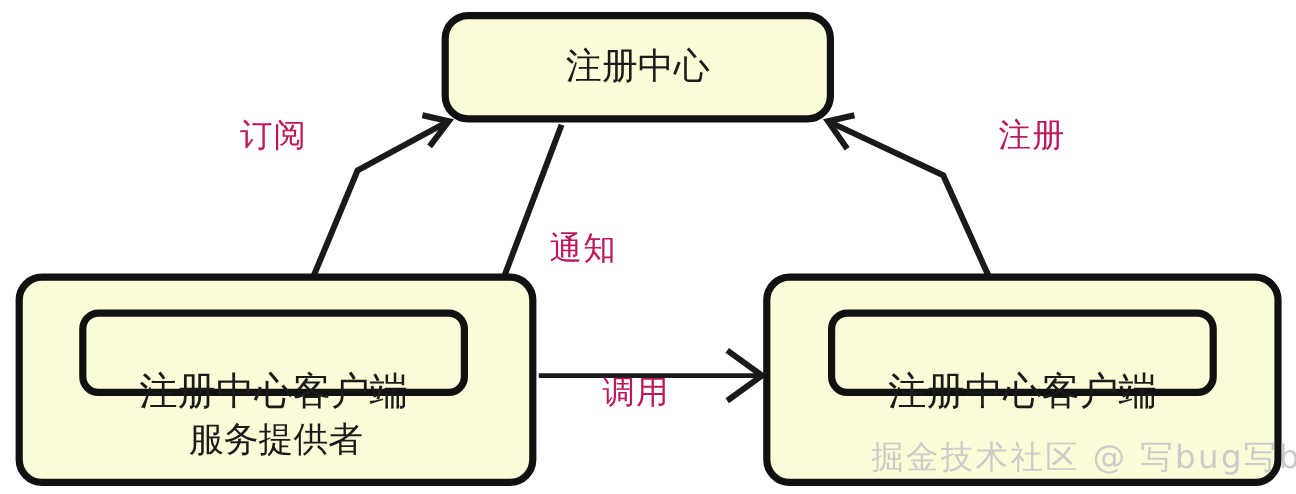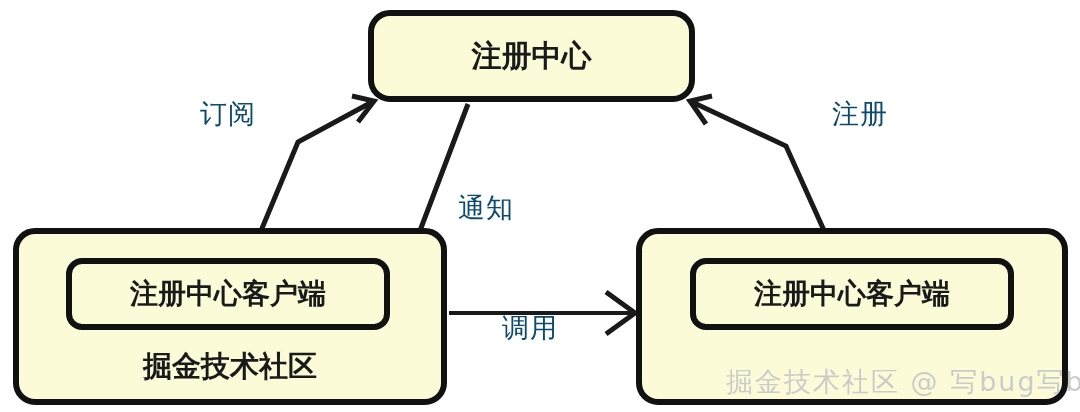--- a/index.html
+++ b/index.html
@@ -39,25 +39,24 @@
     border-radius: 16px;
     background: #fbfbd8;
   }
   .node-label {
     position: absolute;
     color: #1a1a1a;
     font-family: "DejaVu Serif", "Liberation Serif", serif;
     white-space: nowrap;
     text-align: center;
     line-height: 1;
-    font-weight: bold;
   }
   .edge-label {
     position: absolute;
-    color: #0c4a6e;
+    color: #be185d;
     font-family: "DejaVu Serif", "Liberation Serif", serif;
     font-size: 27px;
     letter-spacing: 1px;
     white-space: nowrap;
     line-height: 1;
     background: transparent;
   }
   .watermark {
     position: absolute;
     color: #c9c9c9;
@@ -66,21 +65,22 @@
     letter-spacing: 2px;
     white-space: nowrap;
     opacity: 0.95;
     line-height: 1;
     pointer-events: none;
   }
   .title-text {
     font-size: 30px;
   }
   .inner-text {
-    font-size: 28px;
+    font-size: 32px;
+    margin-top: 32px;
   }
   .sub-text {
     font-size: 29px;
   }
 </style>
 </head>
 <body>
 
 <div id="diagram-root">
 
@@ -108,21 +108,21 @@
   </svg>
 
   <div class="node-box" style="left:368px; top:10px; width:327px; height:92px;">
     <div class="node-label title-text" style="left:0; top:0; width:100%; height:100%; display:flex; align-items:center; justify-content:center;">注册中心</div>
   </div>
 
   <div class="node-box" style="left:13px; top:228px; width:434px; height:177px;"></div>
   <div class="node-box inner" style="left:66px; top:258px; width:324px; height:72px;">
     <div class="node-label inner-text" style="left:0; top:0; width:100%; height:100%; display:flex; align-items:center; justify-content:center;">注册中心客户端</div>
   </div>
-  <div class="node-label sub-text" style="left:13px; top:352px; width:434px; text-align:center;">掘金技术社区</div>
+  <div class="node-label sub-text" style="left:13px; top:352px; width:434px; text-align:center;">服务提供者</div>
 
   <div class="node-box" style="left:636px; top:228px; width:432px; height:177px;"></div>
   <div class="node-box inner" style="left:690px; top:258px; width:324px; height:72px;">
     <div class="node-label inner-text" style="left:0; top:0; width:100%; height:100%; display:flex; align-items:center; justify-content:center;">注册中心客户端</div>
   </div>
 
   <div class="edge-label" style="left:200px; top:100px;">订阅</div>
 
   <div class="edge-label" style="left:458px; top:194px;">通知</div>
 

